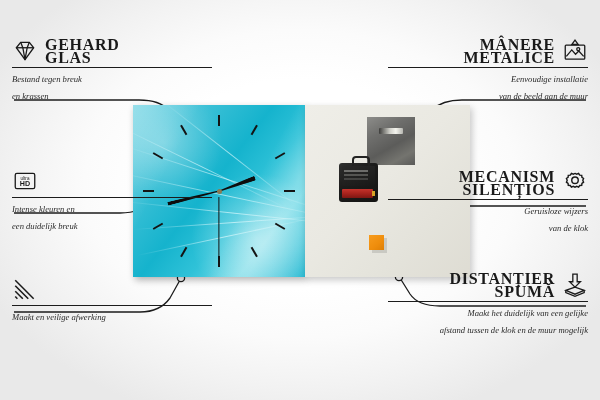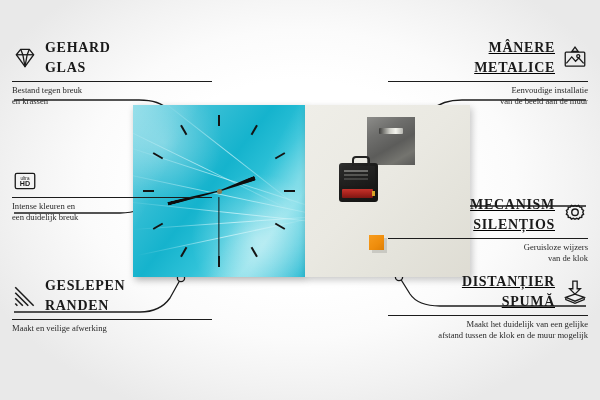--- a/index.html
+++ b/index.html
@@ -177,59 +177,60 @@
   .callout {
     position: absolute;
     width: 200px;
   }
   .callout .head {
     display: flex;
     align-items: center;
     gap: 7px;
   }
   .callout.left .head { justify-content: flex-start; }
-  .callout.right .head { justify-content: flex-end; text-decoration: underline; }
+  .callout.right .head { justify-content: flex-end; }
   .title {
     font-family: "Liberation Serif", "DejaVu Serif", serif;
-    font-size: 14px;
+    font-size: 16px;
     font-weight: bold;
     letter-spacing: 0.7px;
-    line-height: 20px;
+    line-height: 13px;
     color: #1a1a1a;
     text-transform: uppercase;
     white-space: pre-line;
   }
   .callout.right .title { text-align: right; }
   .rule {
     height: 1px;
     background: #1c1c1c;
     margin: 3px 0 3px 0;
   }
   .desc {
     font-family: "Liberation Serif", "DejaVu Serif", serif;
     font-size: 8.6px;
-    line-height: 11px;
+    line-height: 17px;
     color: #2a2a2a;
     white-space: pre-line;
+    font-style: italic;
   }
   .callout.right .desc { text-align: right; }
   .ico {
     width: 26px;
     height: 26px;
     flex: 0 0 26px;
     display: block;
   }
   .ico svg { display: block; width: 26px; height: 26px; }
 
   
   #c-glass   { left: 12px;  top: 38px;  }
   #c-print   { left: 12px;  top: 168px; }
   #c-edges   { left: 12px;  top: 276px; }
   #c-handles { left: 388px; top: 38px;  }
-  #c-mech    { left: 388px; top: 170px; margin-top: 25px; }
+  #c-mech    { left: 388px; top: 170px; }
   #c-spacer  { left: 388px; top: 272px; }
 
   .leaders {
     position: absolute;
     left: 0; top: 0;
     width: 600px; height: 400px;
     pointer-events: none;
   }
 </style>
 </head>
@@ -340,22 +341,20 @@
   <div class="callout left" id="c-edges">
     <div class="head">
       <span class="ico">
         <svg viewBox="0 0 24 24" fill="none" stroke="#1a1a1a" stroke-width="1.4">
           <path d="M3 4 L20 21"></path>
             <path d="M3 9 L15 21"></path>
             <path d="M3 14 L10 21"></path>
             <path d="M3 19 L5 21"></path>
         </svg>
       </span>
-      <span class="title">GESLEPEN
-RANDEN</span>
     </div>
     <div class="rule"></div>
     <div class="desc">Maakt en veilige afwerking</div>
   </div>
 
   <div class="callout right" id="c-handles">
     <div class="head">
       <span class="title">MÂNERE
 METALICE</span>
       <span class="ico">

